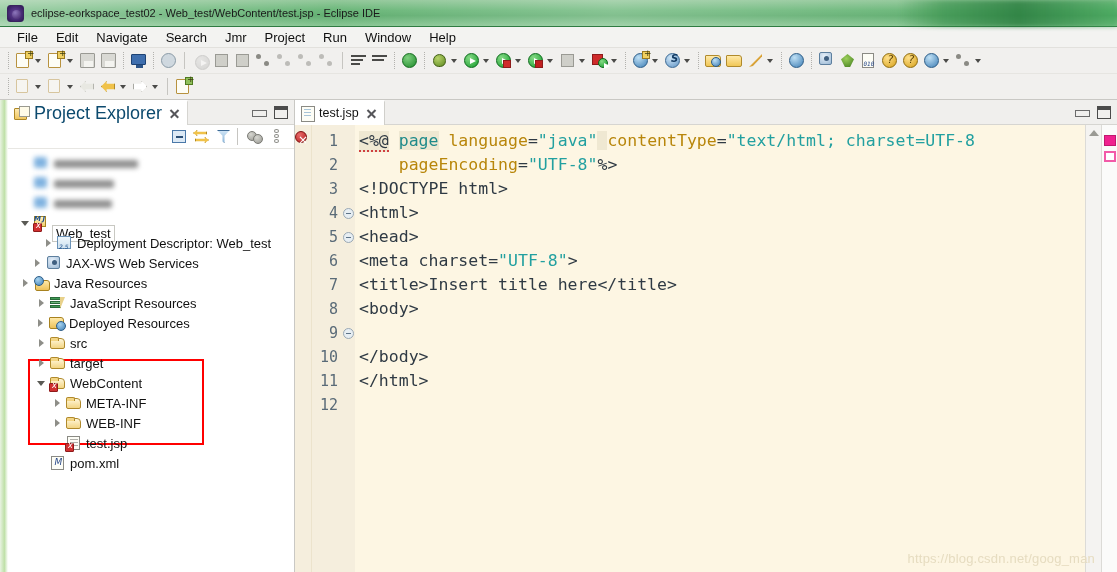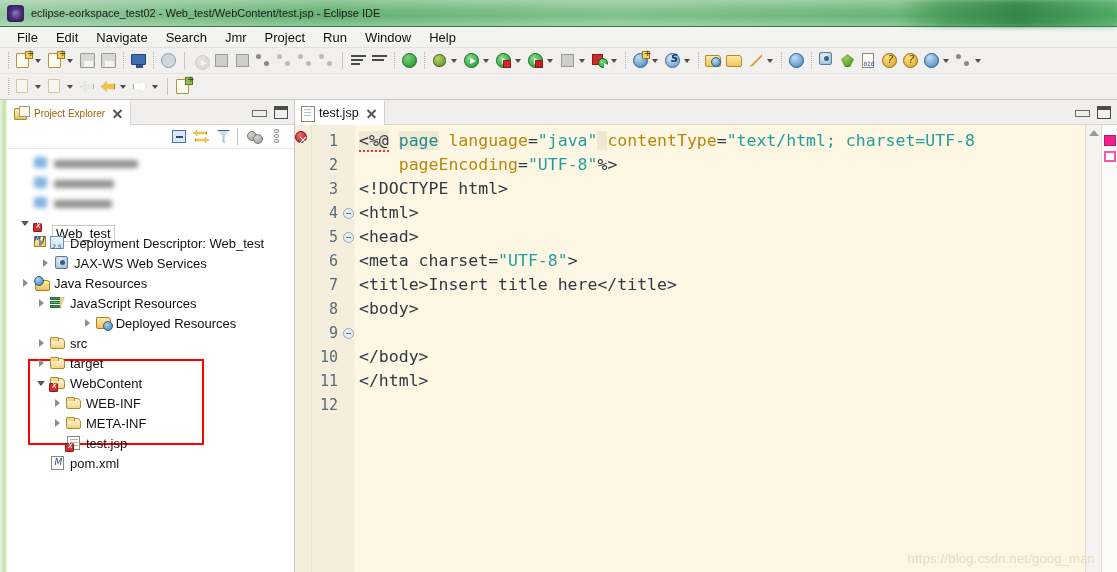--- a/index.html
+++ b/index.html
@@ -164,21 +164,21 @@
     background:#ffffff; border-top:2px solid #ffffff;
     border-right:1px solid #d6d5d1;
   }
   .exp-tab-ico{
     width:15px;height:14px;margin-right:5px;position:relative;flex:0 0 auto;
   }
   .exp-tab-ico:before{content:"";position:absolute;left:0;top:2px;width:11px;height:10px;
     background:linear-gradient(to bottom,#ffeab0,#f0c760);border:1px solid #ad8726;border-radius:1px 2px 1px 1px;}
   .exp-tab-ico:after{content:"";position:absolute;left:5px;top:0px;width:9px;height:9px;
     background:#fffbe8;border:1px solid #9a9a90;}
-  #exp-tab-label{ font-size:10px;color:#a16207; white-space:nowrap;}
+  #exp-tab-label{ font-size:18px;color:#0c4a6e; white-space:nowrap;}
   .x-close{
     width:13px;height:13px;margin-left:6px;position:relative;flex:0 0 auto;
   }
   .x-close:before,.x-close:after{
     content:"";position:absolute;left:1px;top:6px;width:11px;height:1.6px;background:#56565a;
   }
   .x-close:before{transform:rotate(45deg);} .x-close:after{transform:rotate(-45deg);}
   .panel-btns{ margin-left:auto; display:flex;align-items:center;padding-right:6px;gap:9px;}
   .btn-min{ width:13px;height:11px;position:relative;}
   .btn-min:after{content:"";position:absolute;left:0;top:3px;width:13px;height:5px;border:1.4px solid #6b6b6b;}
@@ -218,21 +218,21 @@
     content:"";position:absolute;left:1px;top:3px;
     border-top:5px solid #5a5a55; border-left:4px solid transparent; border-right:4px solid transparent;
   }
   .tico{ width:17px;height:16px;position:relative;flex:0 0 auto;margin-right:4px;}
   .tlabel{ }
   .blurred{ filter:blur(2.6px); }
   .blur-box{ width:13px;height:11px;background:#7fb2e0;border-radius:2px;}
   .blur-text{ height:8px;background:#8f8f8f;border-radius:2px;}
 
   
-  .ic-prj{position:absolute;left:0;top:0;width:17px;height:16px;margin-top:20px;}
+  .ic-prj{position:absolute;left:0;top:0;width:17px;height:16px;}
   .ic-prj .b{position:absolute;left:1px;top:1px;width:12px;height:11px;
     background:linear-gradient(to bottom,#fff3c4,#f0cf70);border:1px solid #a8851f;}
   .ic-prj .mj{position:absolute;left:1px;top:0px;font-size:7px;color:#1f4f8a;font-family:"DejaVu Sans",sans-serif;letter-spacing:-.5px;}
   .ic-err{position:absolute;left:0px;bottom:-1px;width:9px;height:9px;background:#d03030;
     border:1px solid #8e1b1b;border-radius:1px;}
   .ic-err:after{content:"x";position:absolute;left:2px;top:-3px;font-size:8px;color:#fff;font-family:"DejaVu Sans",sans-serif;}
   .ic-dd{position:absolute;left:1px;top:1px;width:14px;height:13px;
     background:linear-gradient(to bottom,#eef6fb,#cfe2f0);border:1px solid #6b93b8;}
   .ic-dd:after{content:"2.5";position:absolute;left:1px;bottom:-2px;font-size:6px;color:#1f4f8a;font-family:"DejaVu Sans",sans-serif;}
   .ic-jax{position:absolute;left:2px;top:1px;width:13px;height:13px;border-radius:2px;
@@ -607,28 +607,28 @@
           <span class="twist open"></span>
           <span class="tico">
             <i class="ic-prj">
               <b class="b"></b>
               <b class="mj">M J</b>
             </i>
             <i class="ic-err"></i>
           </span>
           <span class="tlabel" style="background: rgb(255, 255, 255); border: 1px solid rgb(200, 200, 194); padding: 0px 3px; margin-left: -2px; margin-top: 20px;">Web_test</span>
         </div>
-        <div class="trow" style="padding-left: 28px;">
+        <div class="trow" style="padding-left: 28px; margin-left: 7px;">
           <span class="twist closed"></span>
           <span class="tico">
             <i class="ic-dd"></i>
           </span>
           <span class="tlabel">Deployment Descriptor: Web_test</span>
         </div>
-        <div class="trow" style="padding-left: 32px;">
+        <div class="trow" style="padding-left: 24px;">
           <span class="twist closed"></span>
           <span class="tico">
             <i class="ic-jax"></i>
           </span>
           <span class="tlabel">JAX-WS Web Services</span>
         </div>
         <div class="trow" style="padding-left: 12px;">
           <span class="twist closed"></span>
           <span class="tico">
             <i class="ic-javares"></i>
@@ -639,21 +639,21 @@
           <span class="twist closed"></span>
           <span class="tico">
             <i class="ic-jsres">
               <b class="bk b1"></b>
               <b class="bk b2"></b>
               <b class="bk b3"></b>
             </i>
           </span>
           <span class="tlabel">JavaScript Resources</span>
         </div>
-        <div class="trow" style="padding-left: 16px; justify-content: center;">
+        <div class="trow" style="padding-left: 27px;">
           <span class="twist closed"></span>
           <span class="tico">
             <i class="ic-deployed"></i>
           </span>
           <span class="tlabel">Deployed Resources</span>
         </div>
         <div class="trow" style="padding-left: 28px;">
           <span class="twist closed"></span>
           <span class="tico">
             <i class="ic-fold"></i>
@@ -673,28 +673,28 @@
             <i class="ic-fold"></i>
             <i class="ic-err"></i>
           </span>
           <span class="tlabel">WebContent</span>
         </div>
         <div class="trow" style="padding-left: 44px;">
           <span class="twist closed"></span>
           <span class="tico">
             <i class="ic-fold"></i>
           </span>
+          <span class="tlabel">META-INF</span>
+        </div>
+        <div class="trow" style="padding-left: 44px;">
+          <span class="twist closed"></span>
+          <span class="tico">
+            <i class="ic-fold"></i>
+          </span>
           <span class="tlabel">WEB-INF</span>
-        </div>
-        <div class="trow" style="padding-left: 44px;">
-          <span class="twist closed"></span>
-          <span class="tico">
-            <i class="ic-fold"></i>
-          </span>
-          <span class="tlabel">META-INF</span>
         </div>
         <div class="trow" style="padding-left: 44px;">
           <span class="twist"></span>
           <span class="tico">
             <i class="ic-jsp"></i>
             <i class="ic-err"></i>
           </span>
           <span class="tlabel">test.jsp</span>
         </div>
         <div class="trow" style="padding-left: 28px;">

